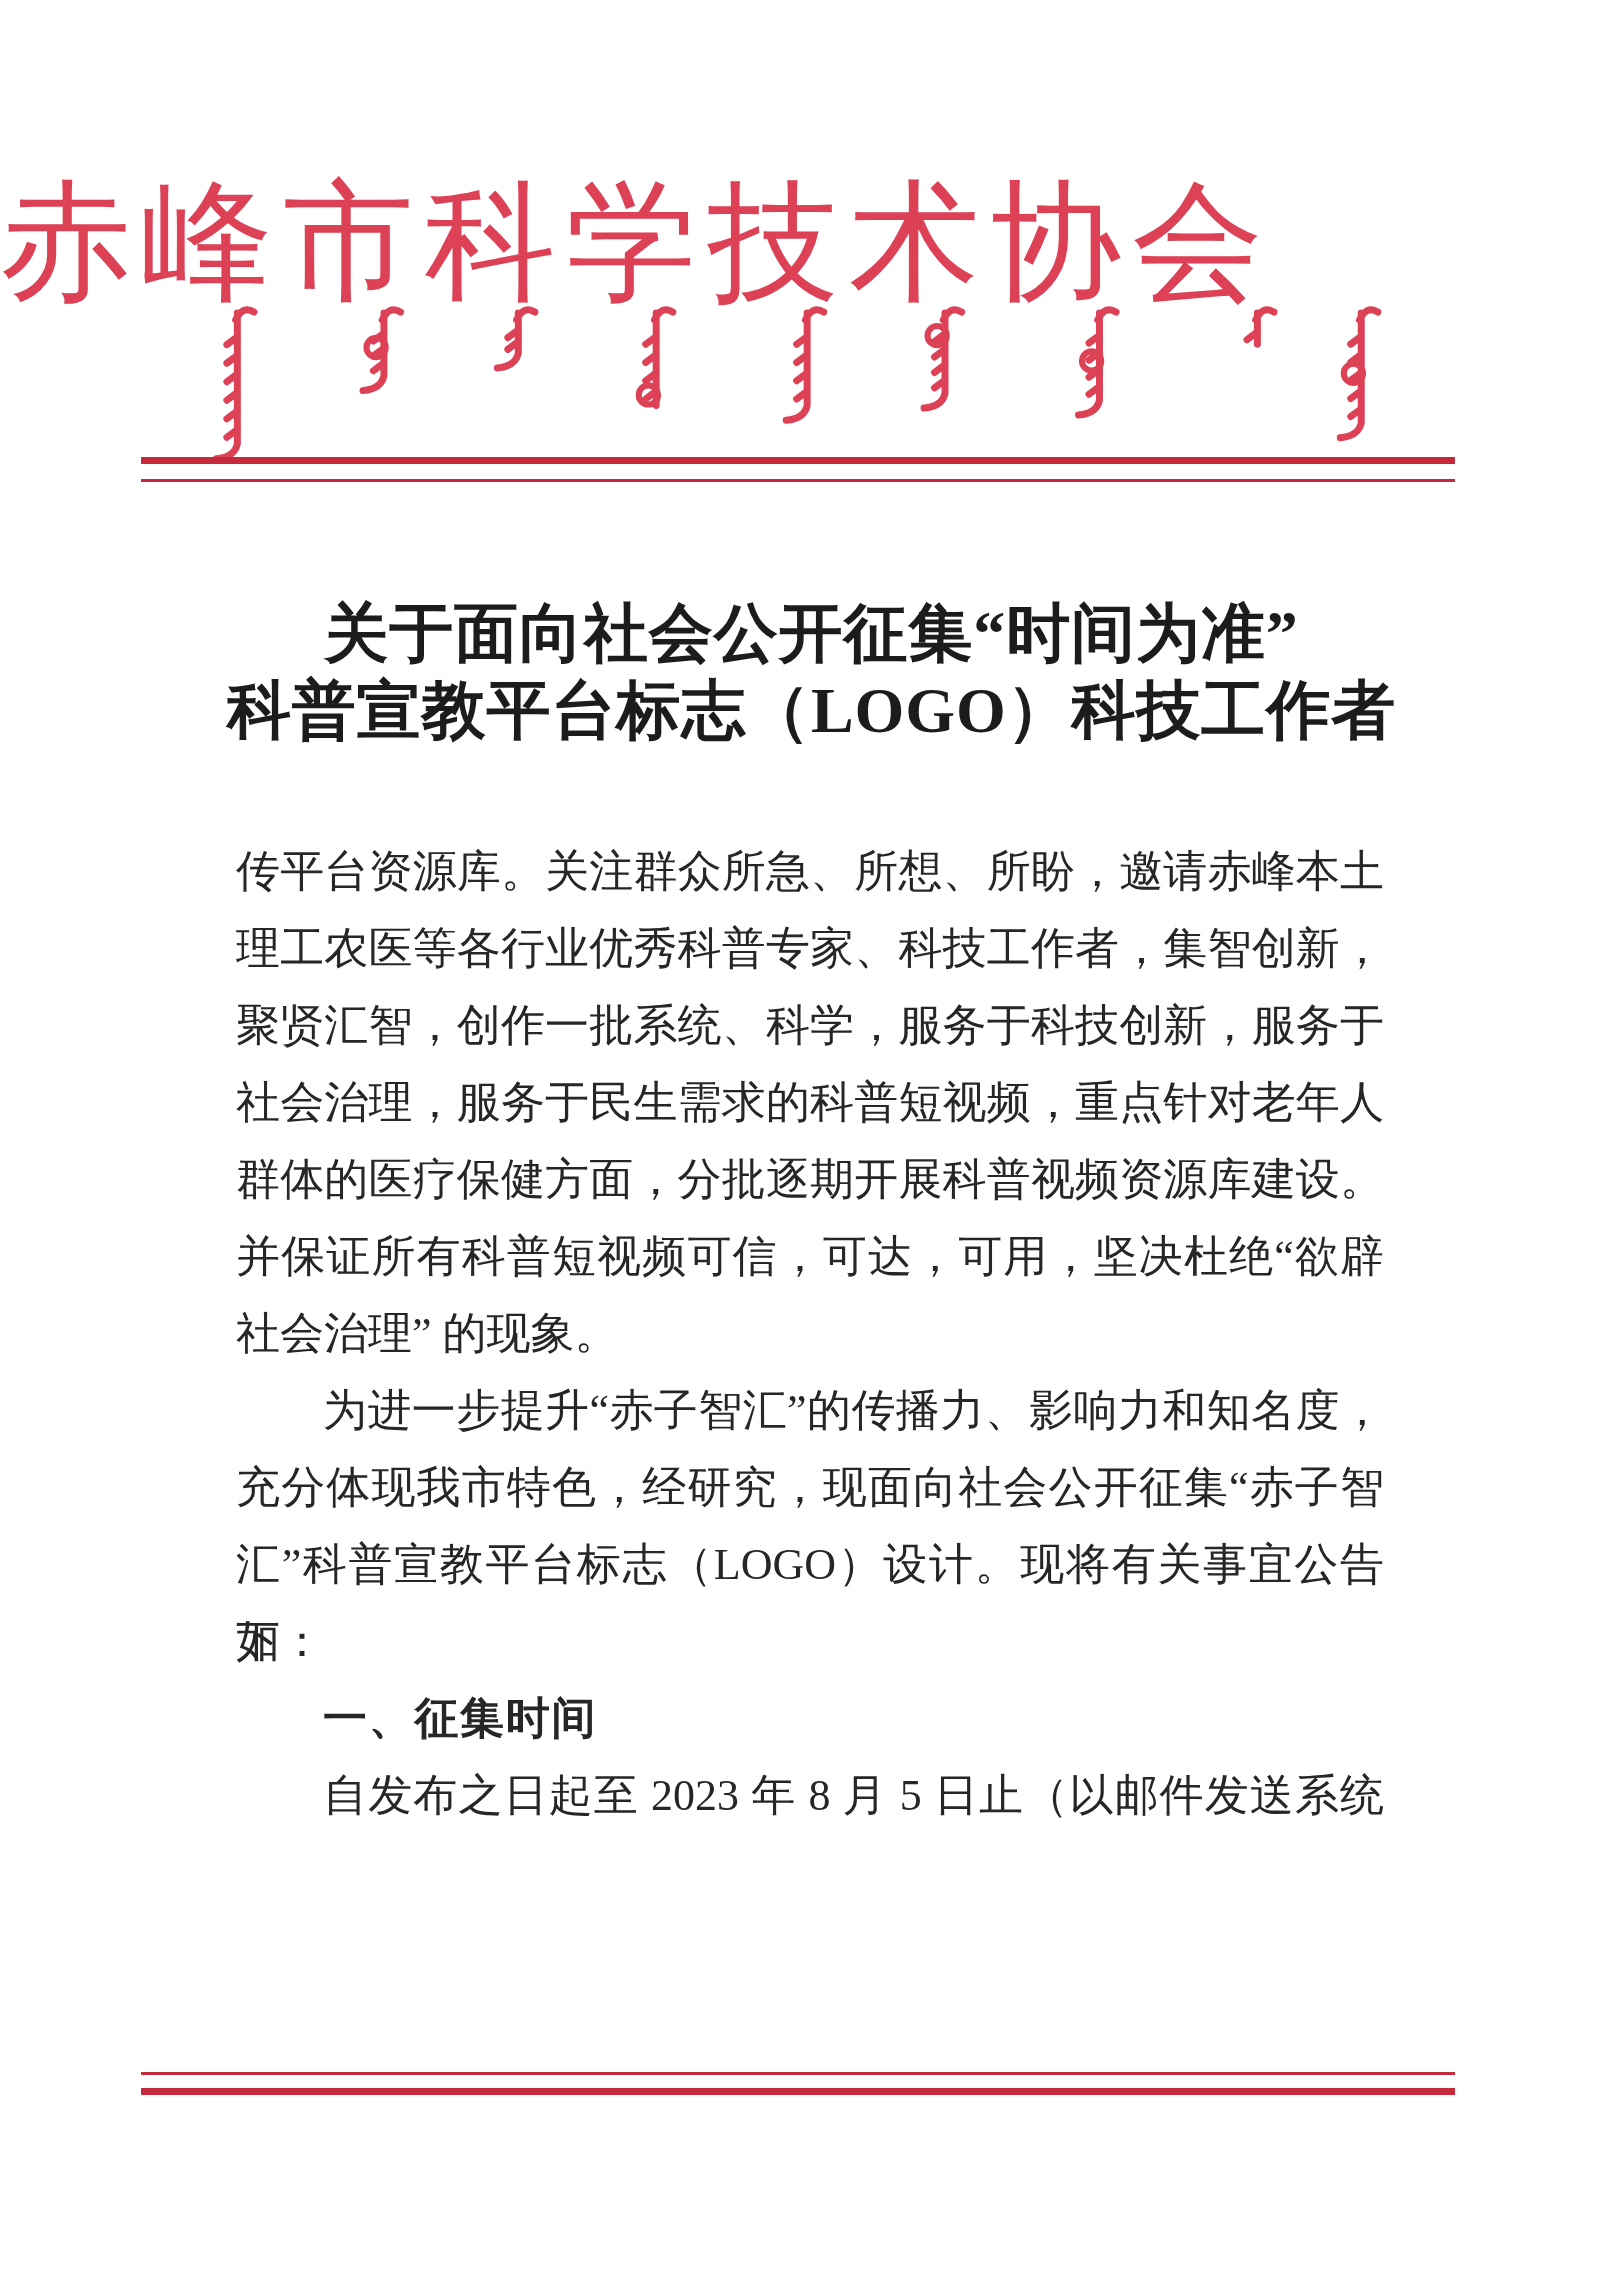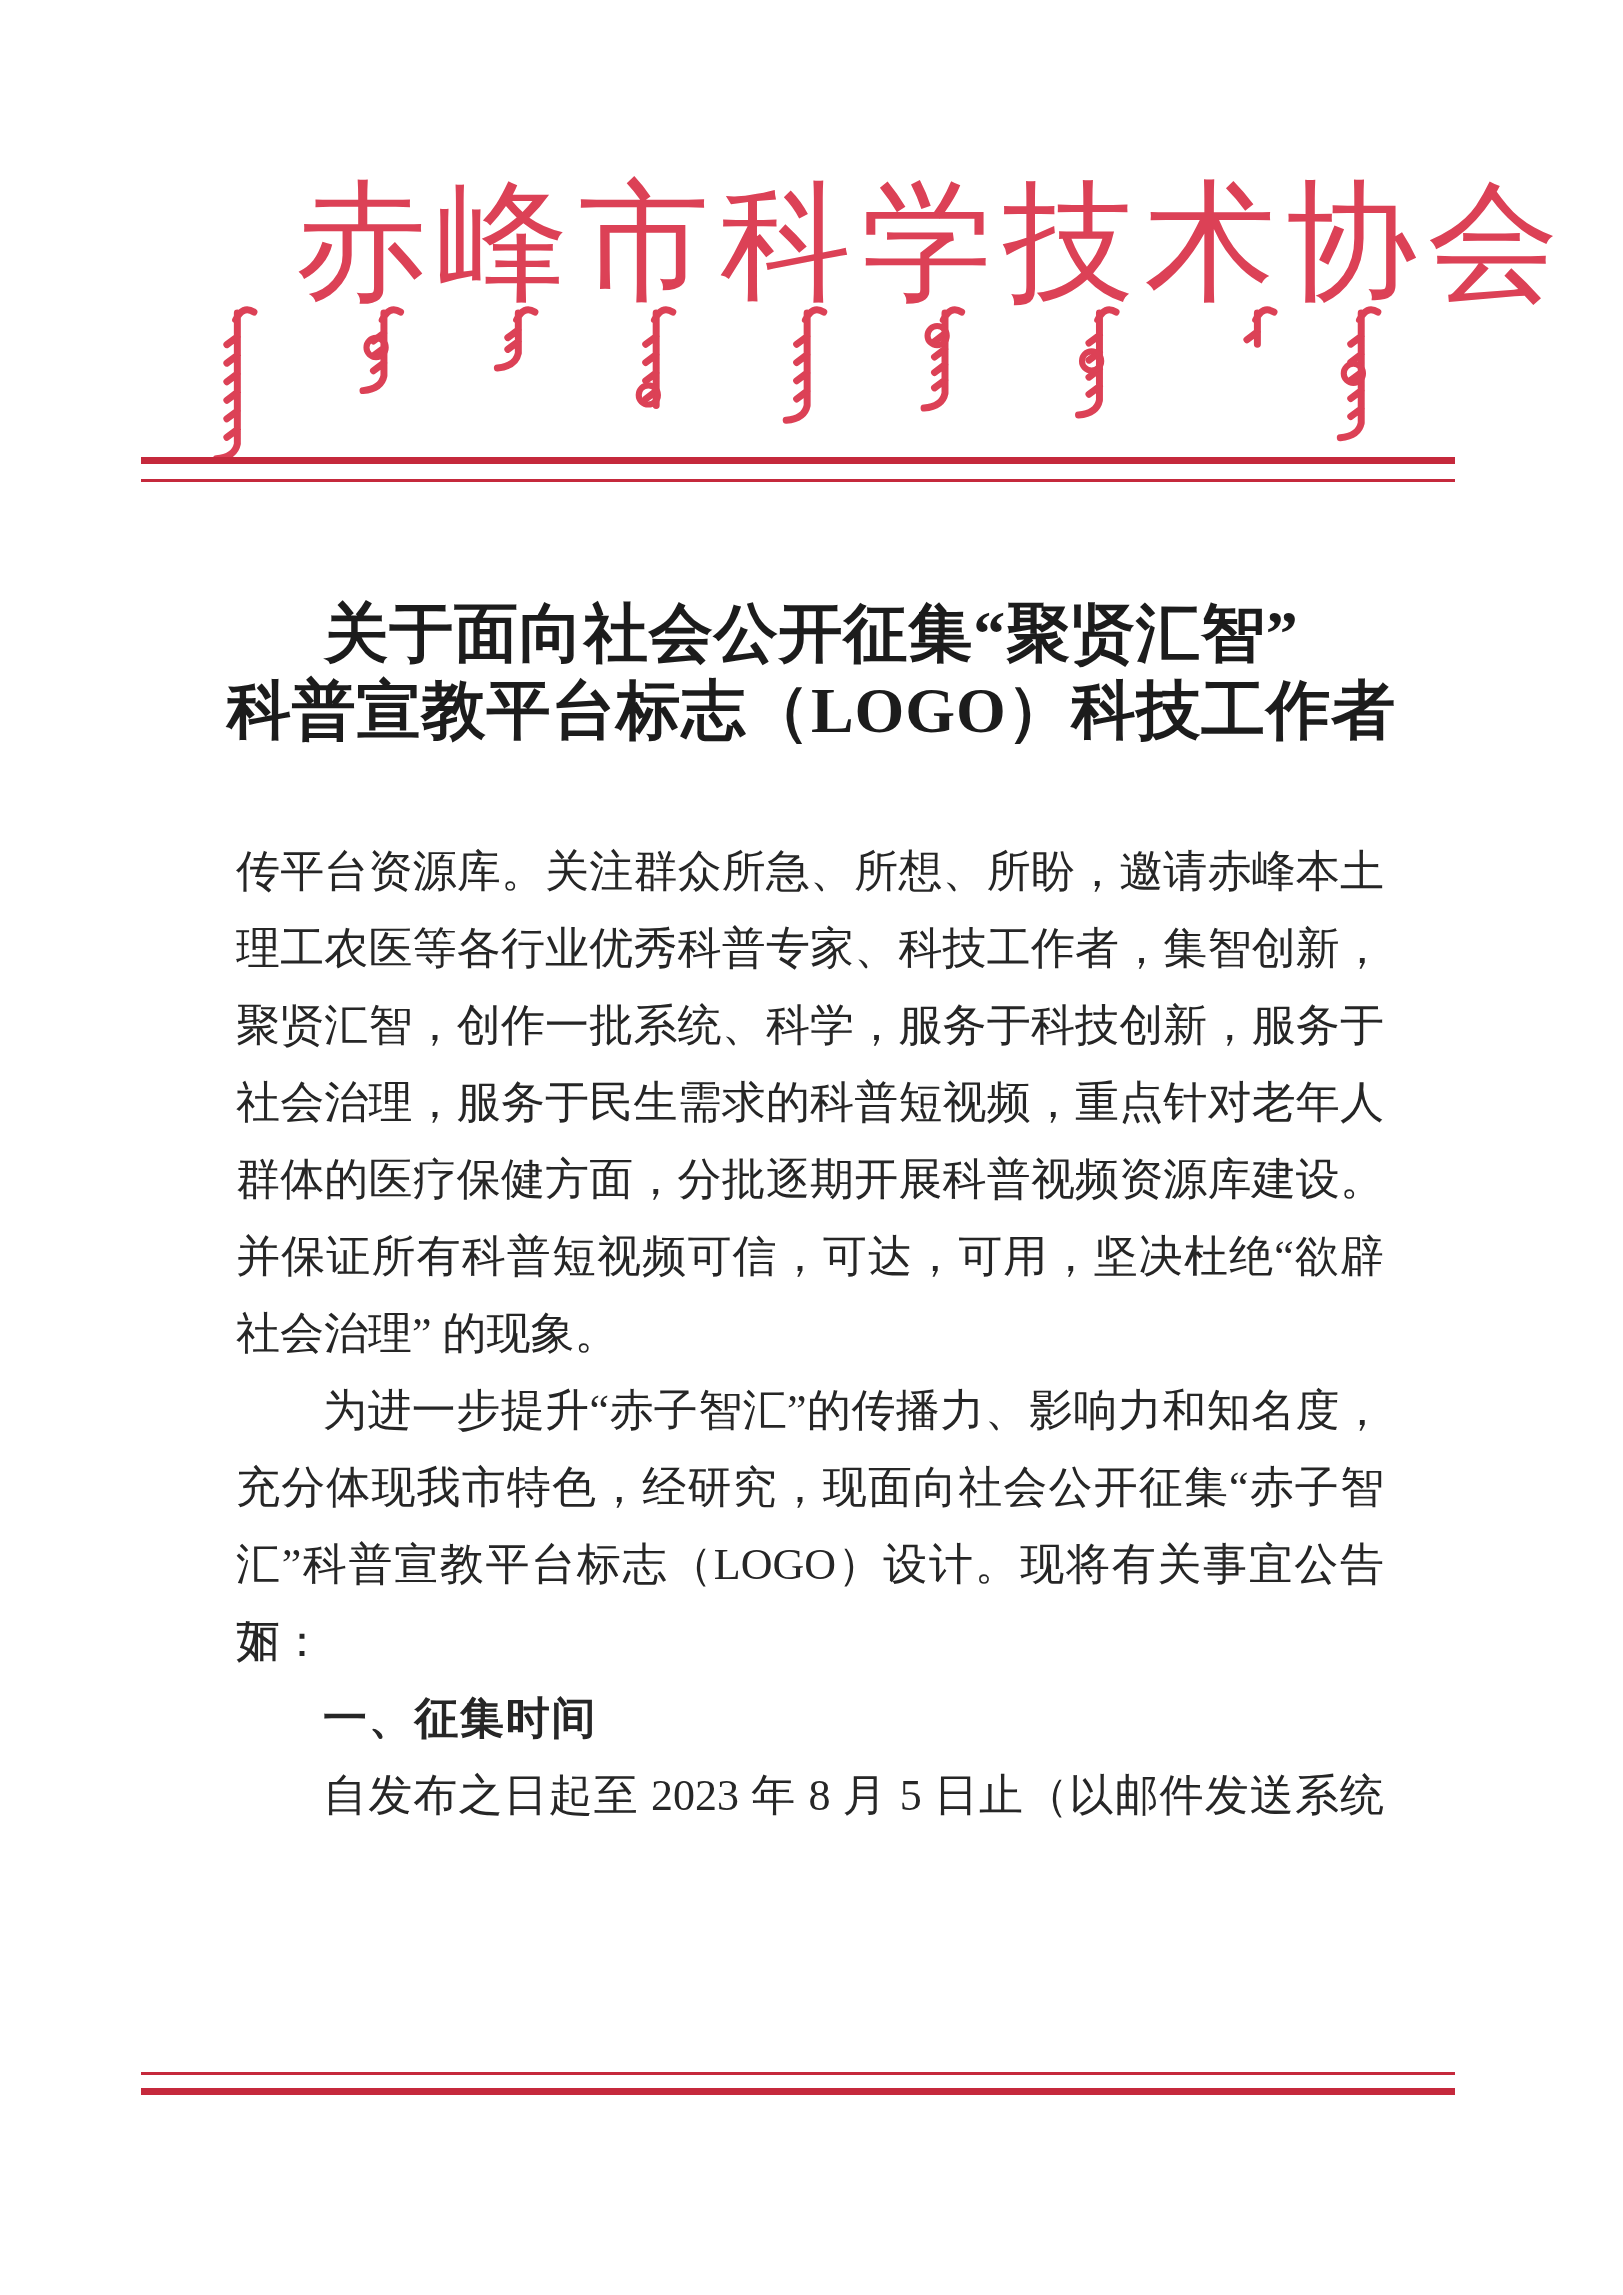--- a/index.html
+++ b/index.html
@@ -14,21 +14,21 @@
     position:relative;
     width:1623px;height:2295px;
     margin:0 auto;
     background:var(--paper);
     overflow:hidden;
     font-family:"Liberation Serif","DejaVu Serif",serif;
   }
   
   .org-name{
     position:absolute;top:173px;left:0;width:1569px;
-    text-align:right;
+    text-align:left;
     font-size:131px;line-height:140px;
     letter-spacing:10.5px;
     font-weight:400;
     color:var(--red-text);
     white-space:nowrap;
   }
   .mongolian{
     position:absolute;top:297px;left:0;
     width:1623px;height:175px;
   }
@@ -85,21 +85,21 @@
       <circle cx="1551" cy="87.30000000000001" r="11"></circle>
     </svg>
 
   <div class="rule rule-top">
     <div class="thick"></div>
     <div class="gap"></div>
     <div class="thin"></div>
   </div>
 
   <div class="doc-title">
-    <div>关于面向社会公开征集“聚贤汇智”</div>
+    <div>关于面向社会公开征集“时间为准”</div>
     <div>科普宣教平台标志（LOGO）科技工作者</div>
   </div>
 
   <div class="body-text" id="body-lines">
       <div class="bline fill">传平台资源库。关注群众所急、所想、所盼，邀请赤峰本土</div>
       <div class="bline fill">理工农医等各行业优秀科普专家、科技工作者，集智创新，</div>
       <div class="bline fill">聚贤汇智，创作一批系统、科学，服务于科技创新，服务于</div>
       <div class="bline fill">社会治理，服务于民生需求的科普短视频，重点针对老年人</div>
       <div class="bline fill">群体的医疗保健方面，分批逐期开展科普视频资源库建设。</div>
       <div class="bline fill">并保证所有科普短视频可信，可达，可用，坚决杜绝“欲辟</div>

